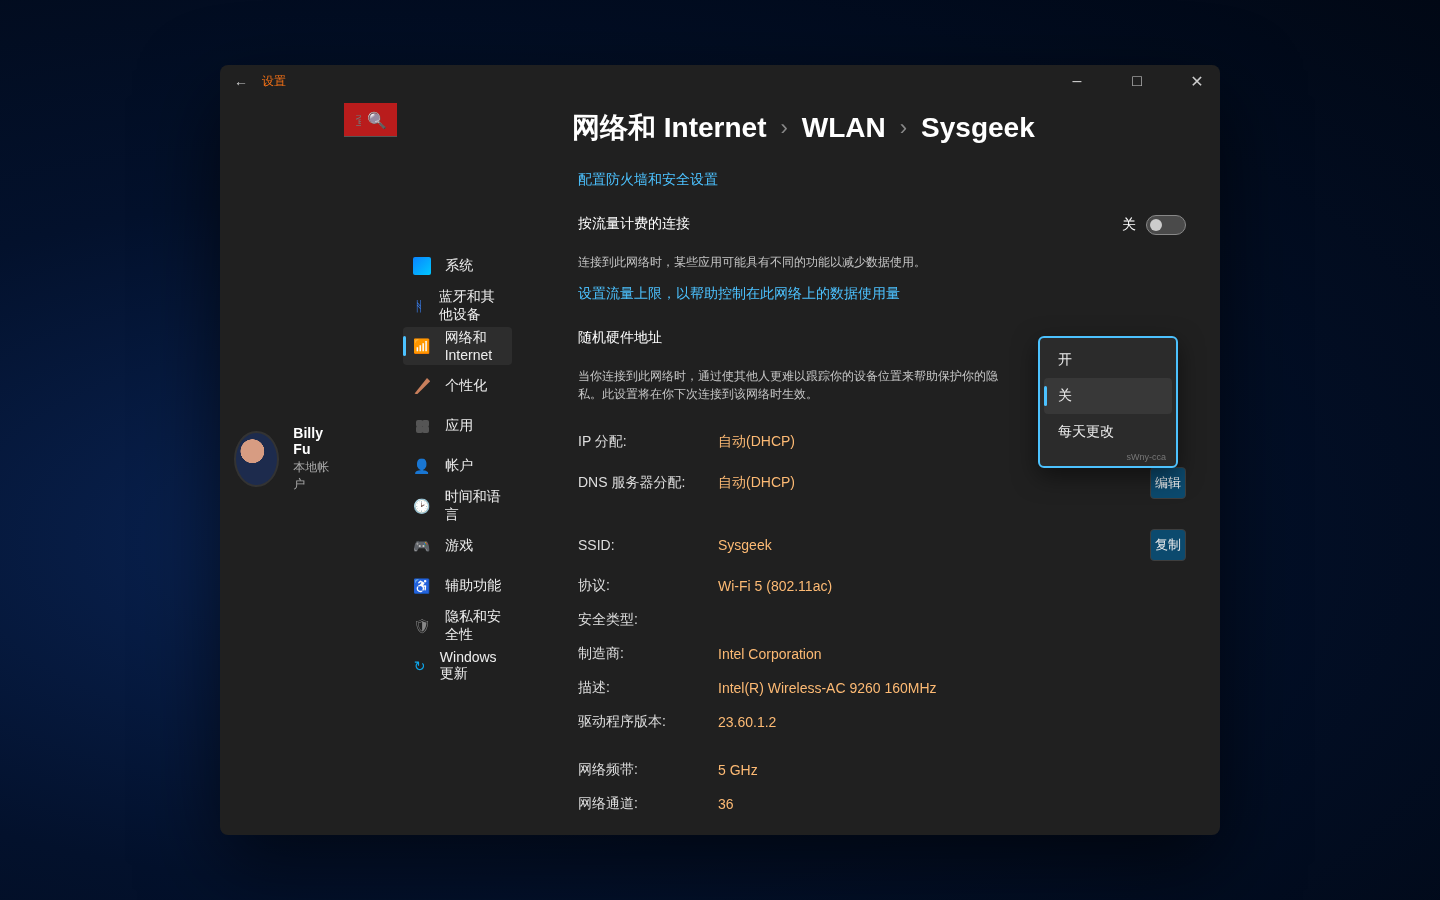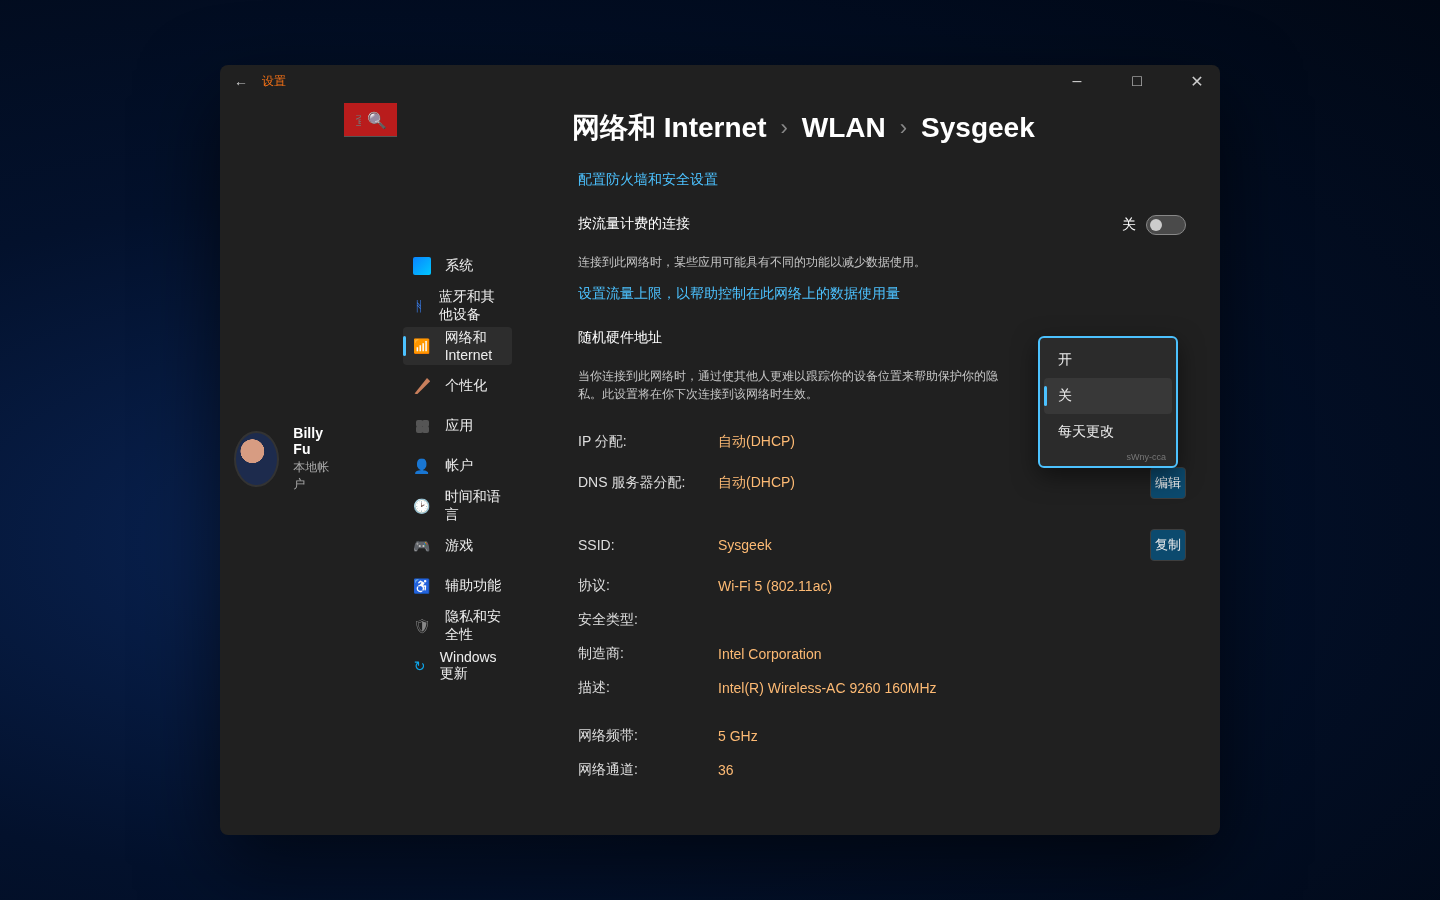--- a/index.html
+++ b/index.html
@@ -249,20 +249,24 @@
               <div class="key">安全类型:</div>
             </div>
           <div class="row">
               <div class="key">制造商:</div>
               <div class="val">Intel Corporation</div>
             </div>
           <div class="row">
               <div class="key">描述:</div>
               <div class="val">Intel(R) Wireless-AC 9260 160MHz</div>
             </div>
+          <div class="row">
+              <div class="key">驱动程序版本:</div>
+              <div class="val">23.60.1.2</div>
+            </div>
         </div>
 
         <div class="rows" style="margin-top:14px">
           <div class="row">
               <div class="key">网络频带:</div>
               <div class="val">5 GHz</div>
             </div>
           <div class="row">
               <div class="key">网络通道:</div>
               <div class="val">36</div>

